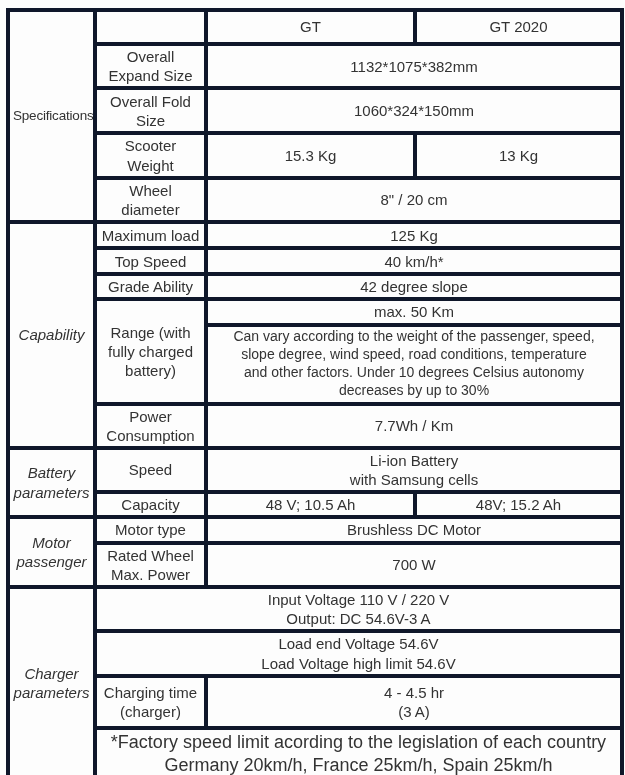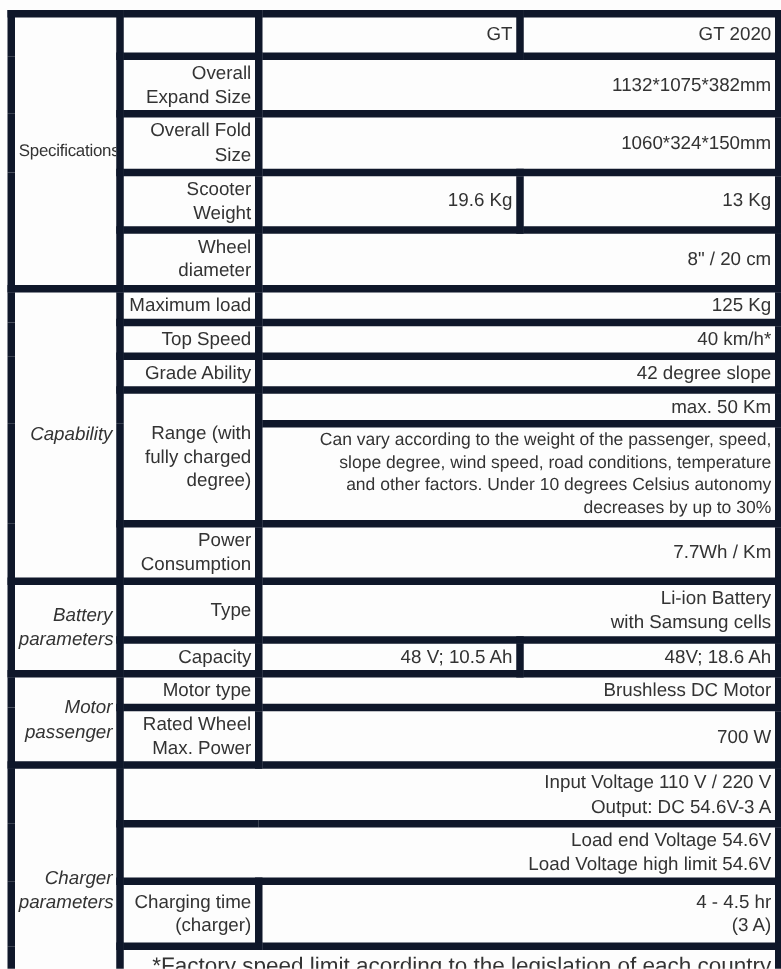--- a/index.html
+++ b/index.html
@@ -17,22 +17,22 @@
   }
   table.spec-table {
     border-collapse: collapse;
     table-layout: fixed;
     width: 614px;
     color: #333333;
     font-size: 15px;
     border: 2px solid #404040;
   }
   table.spec-table td {
-    border: 6px solid #0f172a;
-    text-align: right;
+    border: 4px solid #0f172a;
+    text-align: center;
     vertical-align: middle;
     padding: 1px 3px;
     white-space: pre-line;
     line-height: 1.28;
     overflow: hidden;
   }
   
   td.bb2 { border-bottom-width: 2px; margin-left: 38px; }
   
   td.grp { padding: 1px 0; font-style: italic; }
@@ -71,21 +71,21 @@
       <td colspan="2">1132*1075*382mm</td>
     </tr>
     <tr style="height:45px">
       <td class="tight">Overall Fold
 Size</td>
       <td colspan="2">1060*324*150mm</td>
     </tr>
     <tr style="height:44px">
       <td class="tight">Scooter
 Weight</td>
-      <td>19.6 Kg</td>
+      <td>15.3 Kg</td>
       <td>13 Kg</td>
     </tr>
     <tr style="height:41px">
       <td class="tight bb2">Wheel
 diameter</td>
       <td class="bb2" colspan="2">8" / 20 cm</td>
     </tr>
 
     <tr style="height:26px">
       <td class="grp bb2" rowspan="6">Capability</td>
@@ -96,46 +96,46 @@
       <td class="tight">Top Speed</td>
       <td colspan="2">40 km/h*</td>
     </tr>
     <tr style="height:25px">
       <td class="tight">Grade Ability</td>
       <td colspan="2">42 degree slope</td>
     </tr>
     <tr style="height:25px">
       <td class="tight" rowspan="2">Range (with
 fully charged
-degree)</td>
+battery)</td>
       <td colspan="2">max. 50 Km</td>
     </tr>
     <tr style="height:79px">
       <td class="note" colspan="2">Can vary according to the weight of the passenger, speed,
 slope degree, wind speed, road conditions, temperature
 and other factors. Under 10 degrees Celsius  autonomy
 decreases by up to 30%</td>
     </tr>
     <tr style="height:43px">
       <td class="tight bb2">Power
 Consumption</td>
       <td class="bb2" colspan="2">7.7Wh / Km</td>
     </tr>
 
     <tr style="height:42px">
       <td class="grp bb2" rowspan="2">Battery
 parameters</td>
-      <td>Type</td>
+      <td>Speed</td>
       <td colspan="2">Li-ion Battery
 with Samsung cells</td>
     </tr>
     <tr style="height:23px">
       <td class="bb2">Capacity</td>
       <td class="bb2">48 V; 10.5 Ah</td>
-      <td class="bb2">48V; 18.6 Ah</td>
+      <td class="bb2">48V; 15.2 Ah</td>
     </tr>
 
     <tr style="height:23px">
       <td class="grp bb2" rowspan="2">Motor
 passenger</td>
       <td class="tight">Motor type</td>
       <td colspan="2">Brushless DC Motor</td>
     </tr>
     <tr style="height:42px">
       <td class="tight bb2">Rated Wheel

